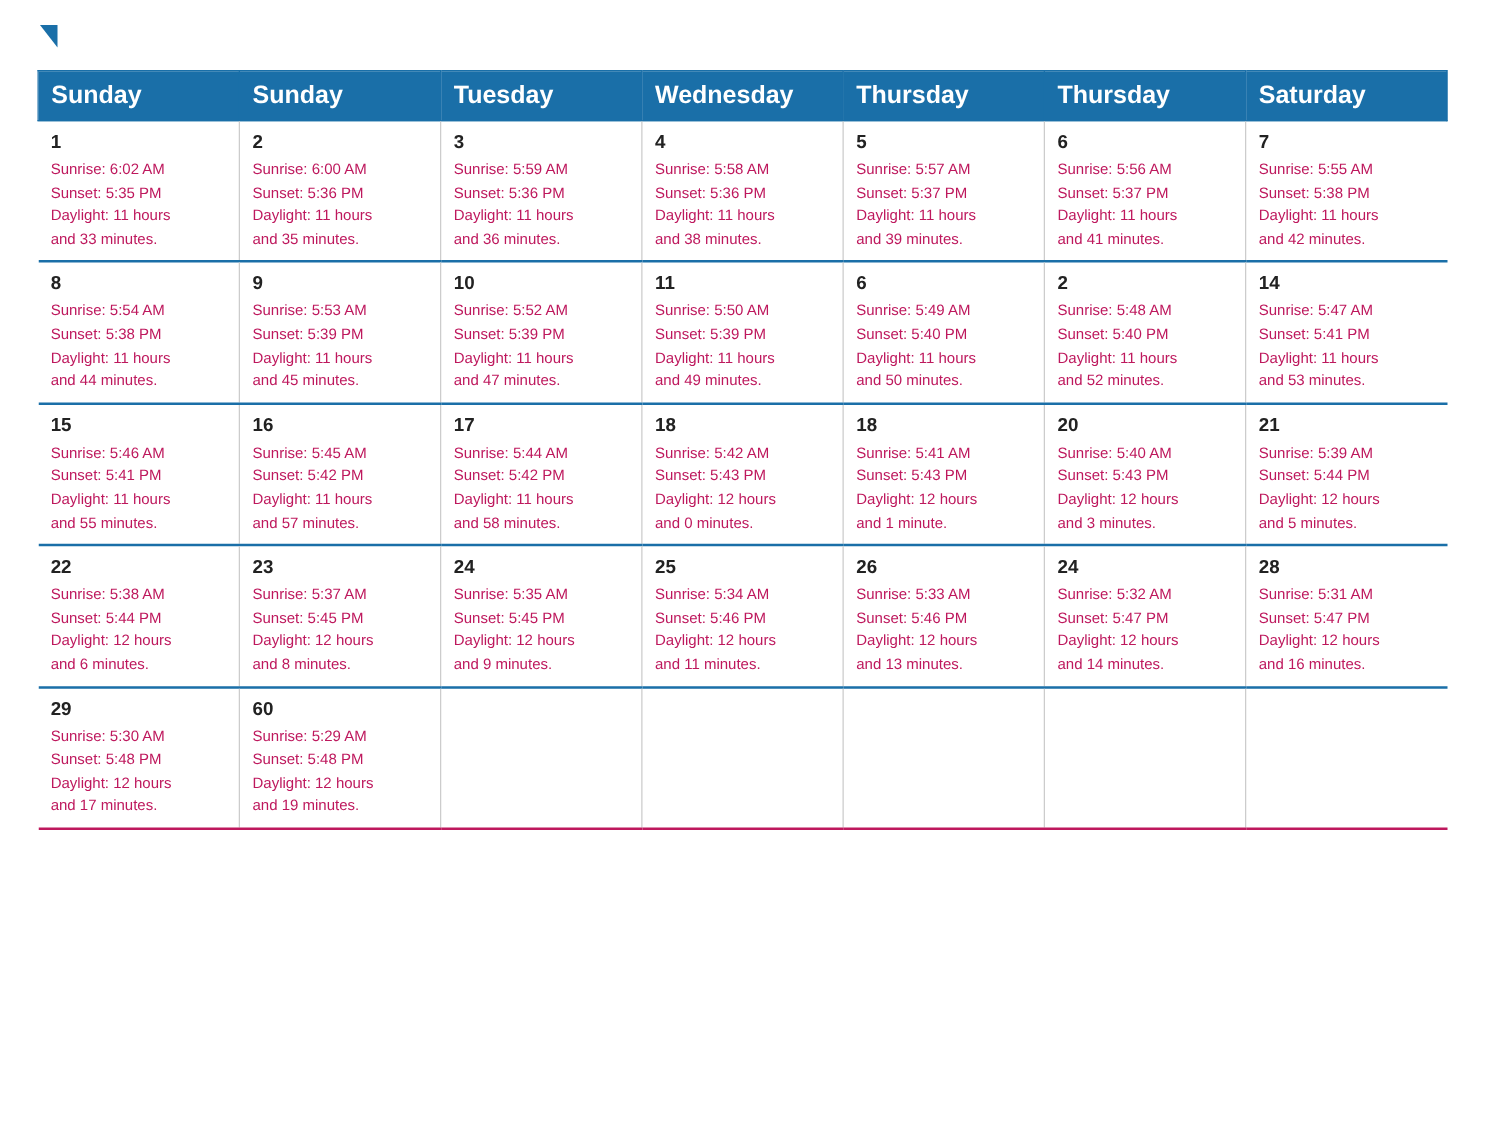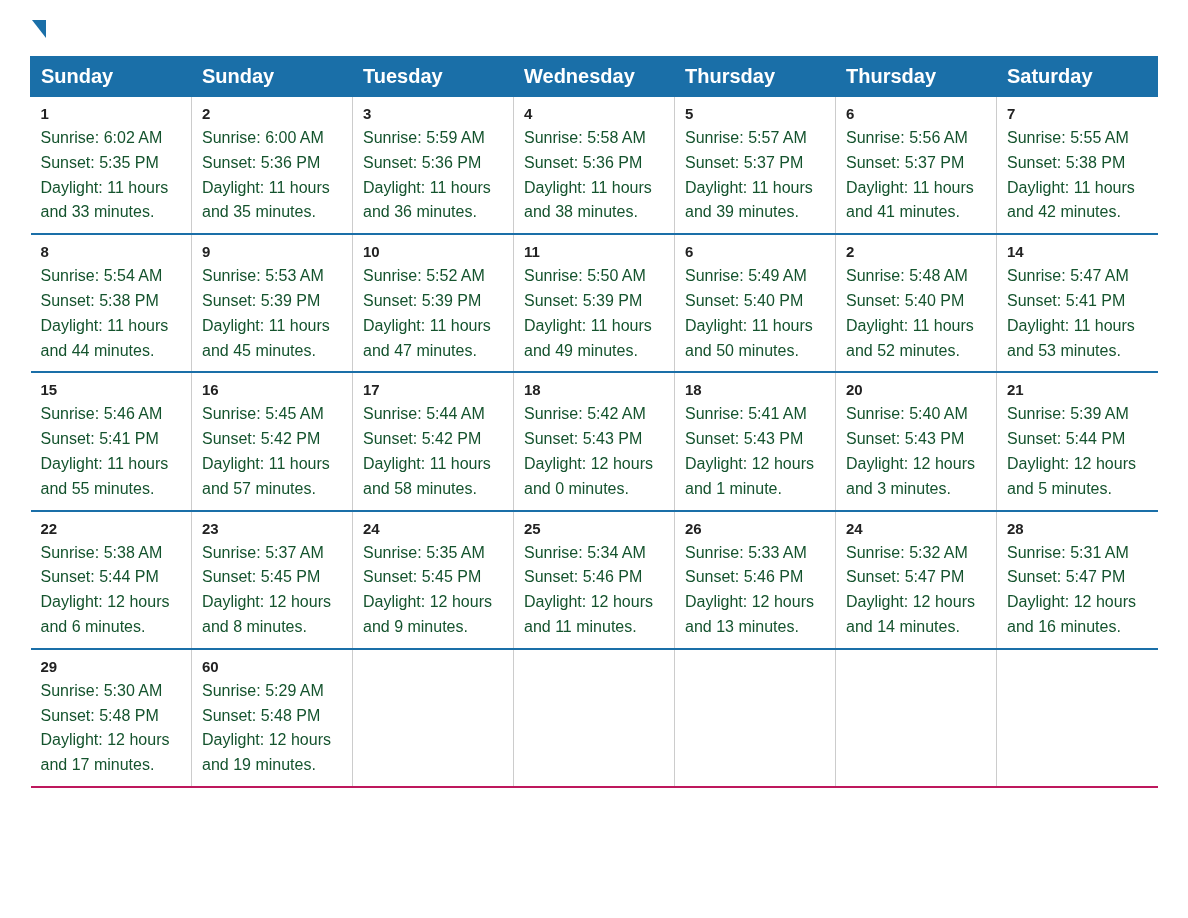--- a/index.html
+++ b/index.html
@@ -88,23 +88,23 @@
     tbody tr td:last-child {
       border-right: none;
     }
     .day-number {
       font-size: 15px;
       font-weight: bold;
       margin-bottom: 4px;
       color: #222;
     }
     .day-info {
-      font-size: 16px;
+      font-size: 12px;
       line-height: 1.55;
-      color: #14532d;
+      color: #be185d;
     }
     tbody tr:last-child td {
       border-bottom: 2px solid #be185d;
     }
     .empty-cell {
       border-bottom: 2px solid #1a6fa8;
     }
   </style>
 </head>
 <body>

